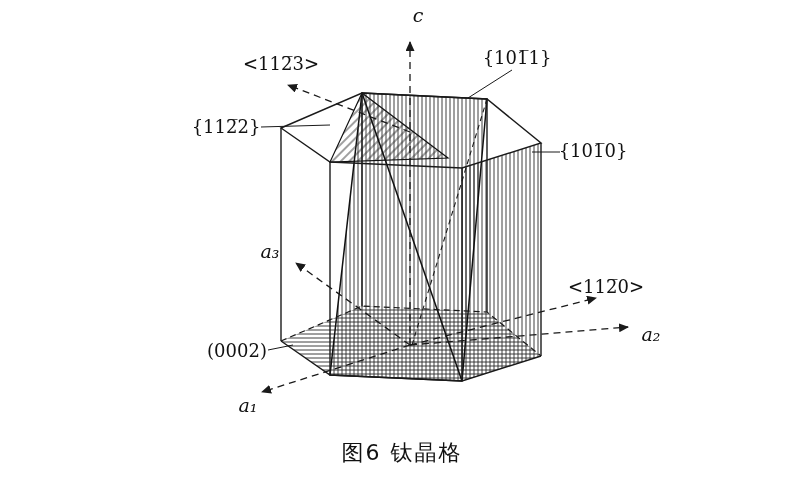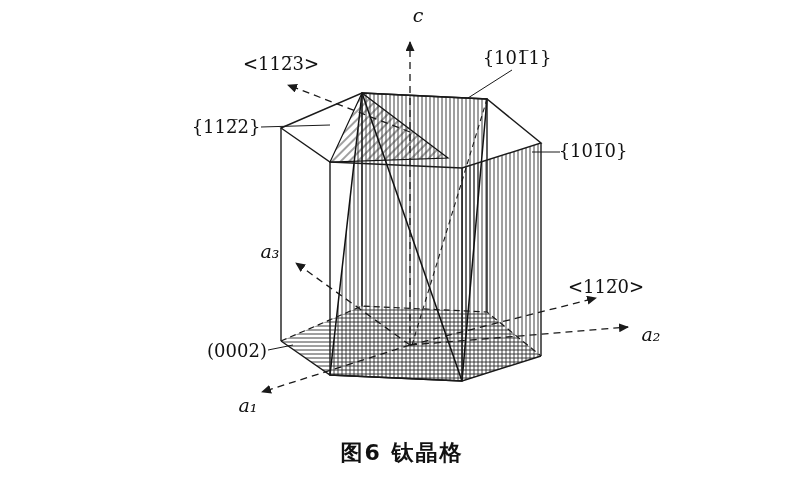--- a/index.html
+++ b/index.html
@@ -20,21 +20,21 @@
   .plane-label{
     font-family:"DejaVu Serif",serif;
     font-size:18px;
     fill:#111;
   }
   .caption{
     position:absolute;
     left:0;right:0;top:438px;
     text-align:center;
     font-size:22px;
-    font-weight:bold;
+    font-weight:normal;
     color:#111;
     letter-spacing:2px;
     font-family:"DejaVu Sans",sans-serif;
   }
 </style>
 </head>
 <body>
 
 <div class="stage">
 

